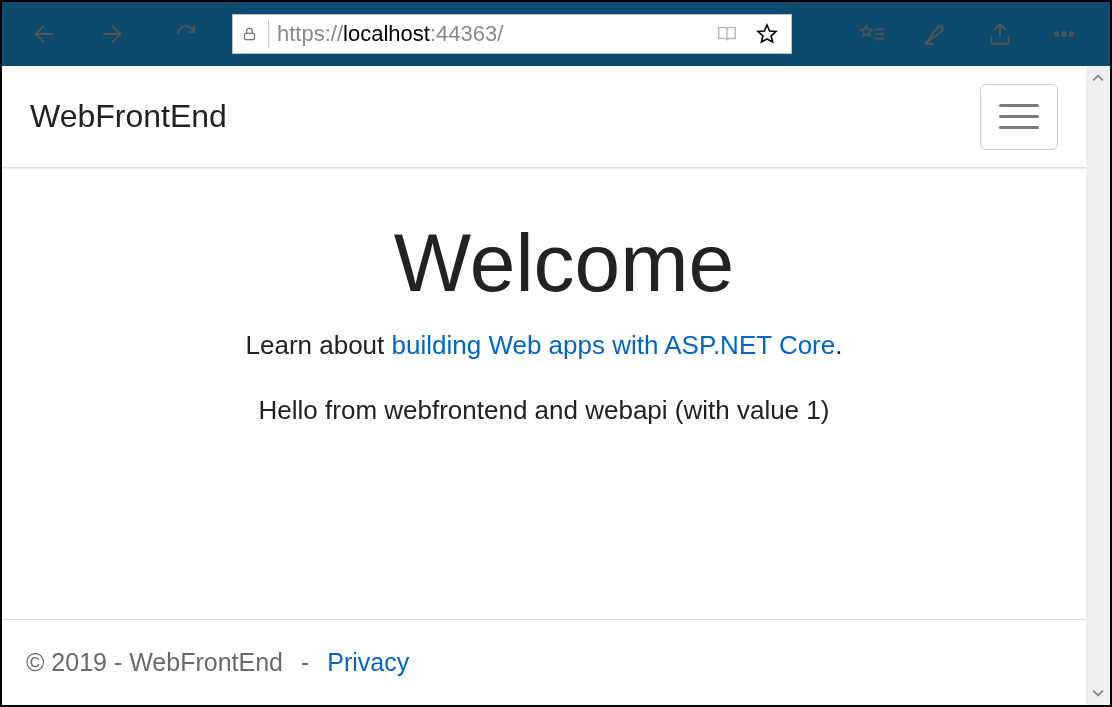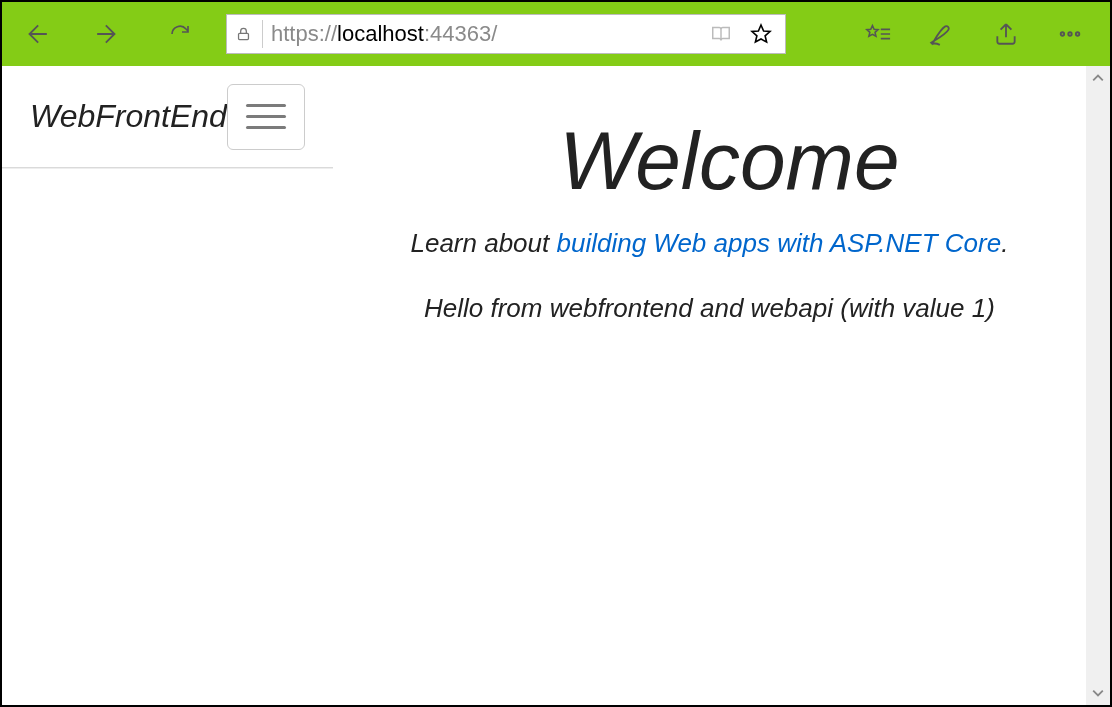--- a/index.html
+++ b/index.html
@@ -4,22 +4,22 @@
 <style>
   * { box-sizing: border-box; margin: 0; padding: 0; }
   html, body { width: 1112px; height: 707px; font-family: "Segoe UI", Arial, sans-serif; overflow: hidden; }
   body { border: 2px solid #000; background: #f2f2f2; position: relative; }
 
   
   .browser-bar {
     height: 64px;
     display: flex;
     align-items: center;
-    padding: 0 8px;
-    background: #84cc16;
+    padding: 0 14px;
+    background: #0c4a6e;
     gap: 20px;
   }
   .chrome-btn {
     width: 52px;
     height: 64px;
     display: flex;
     align-items: center;
     justify-content: center;
     color: #555;
     cursor: pointer;
@@ -74,23 +74,22 @@
     top: 64px;
     left: 0;
     right: 0;
     bottom: 0;
     display: flex;
   }
   .page {
     flex: 1;
     background: #fff;
     display: flex;
-    flex-direction: row;
+    flex-direction: column;
     position: relative;
-    font-style: italic;
   }
   .scroll-track {
     width: 24px;
     background: #f0f0f0;
     position: relative;
   }
   .scroll-arrow {
     position: absolute;
     left: 0; right: 0;
     height: 24px;
@@ -253,20 +252,25 @@
     </div>
 
     <div class="hero">
       <h1>Welcome</h1>
       <p>
         <span>Learn about </span><a class="link">building Web apps with ASP.NET Core</a><span>.</span>
       </p>
       <p>Hello from webfrontend and webapi (with value 1)</p>
     </div>
 
+    <div class="footer">
+      <span>© 2019 - WebFrontEnd</span>
+      <span class="sep">-</span>
+      <a>Privacy</a>
+    </div>
   </div>
 
   <div class="scroll-track">
     <div class="scroll-arrow top">
       <svg width="12" height="12" viewBox="0 0 10 10" stroke="#888" fill="none" stroke-width="1.5">
           <path d="M1 7l4-4 4 4"></path>
         </svg>
     </div>
     <div class="scroll-arrow bottom">
       <svg width="12" height="12" viewBox="0 0 10 10" stroke="#888" fill="none" stroke-width="1.5">

